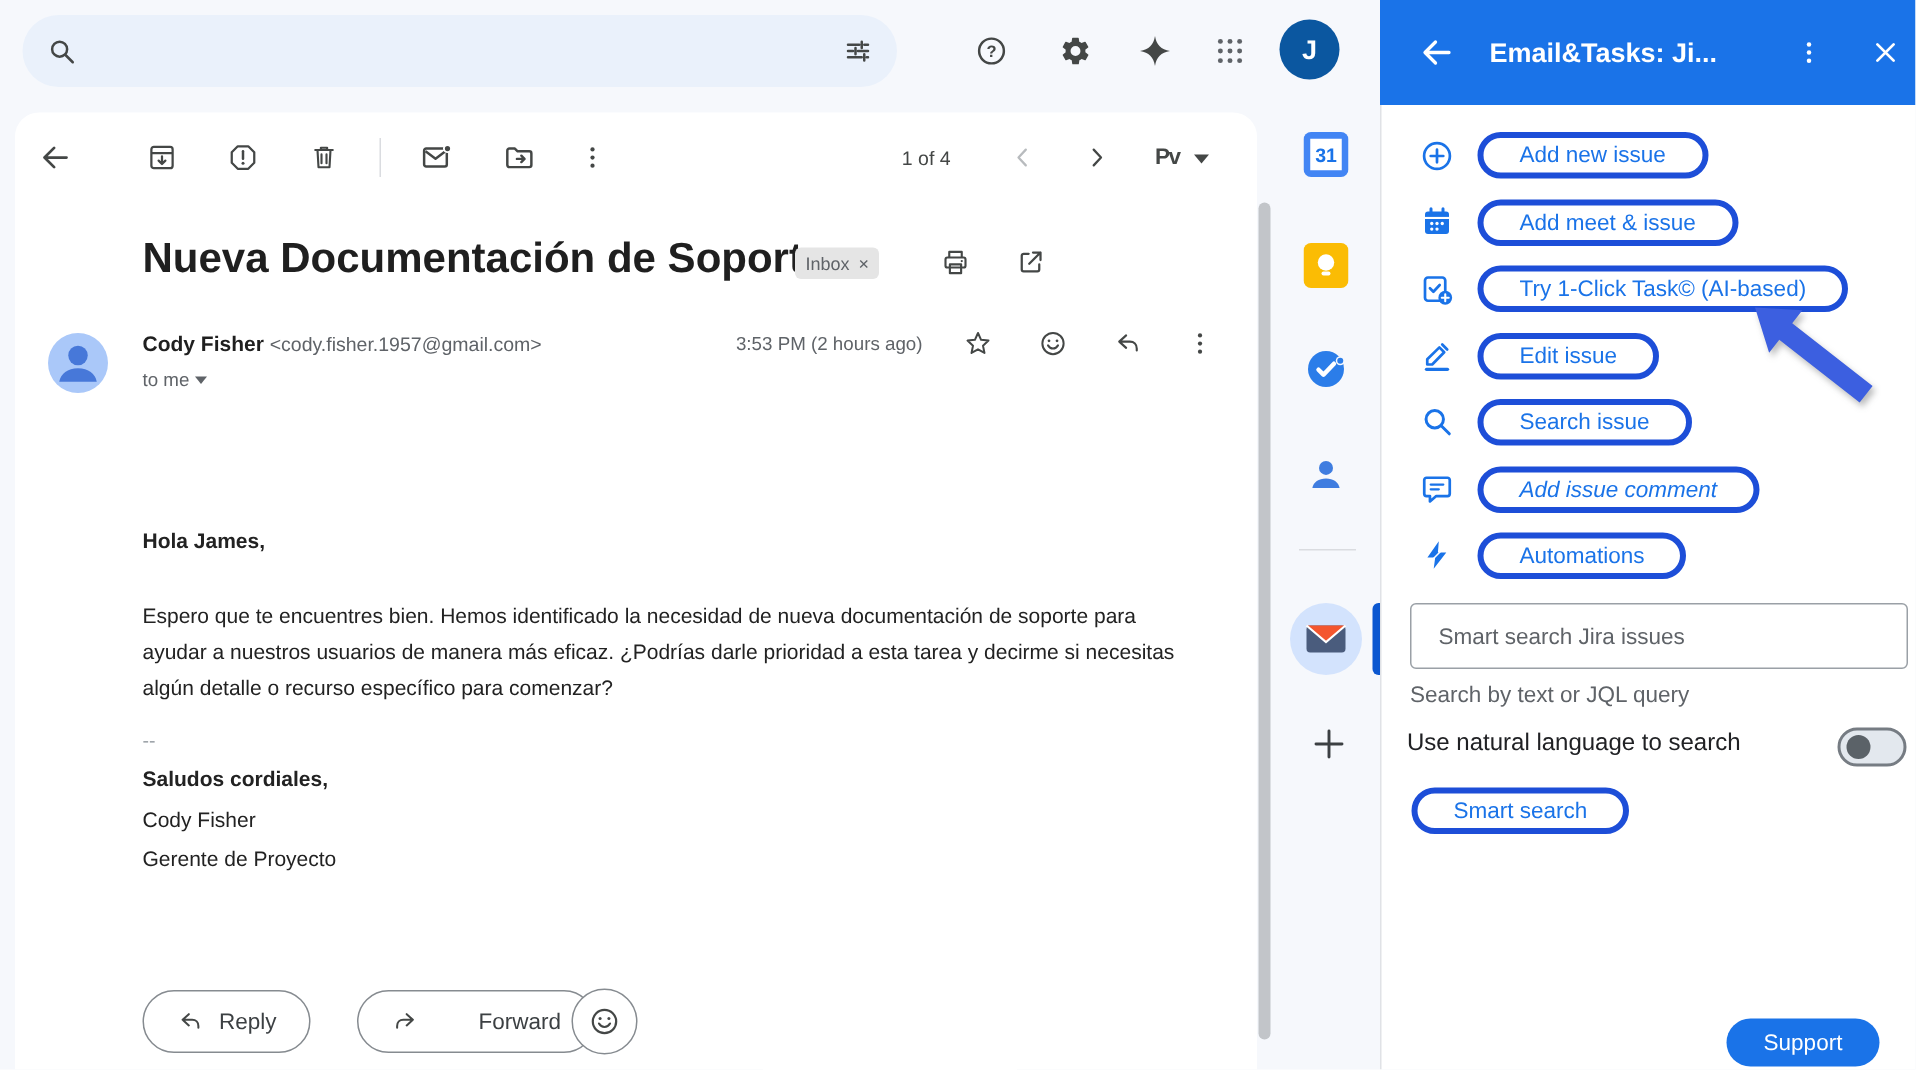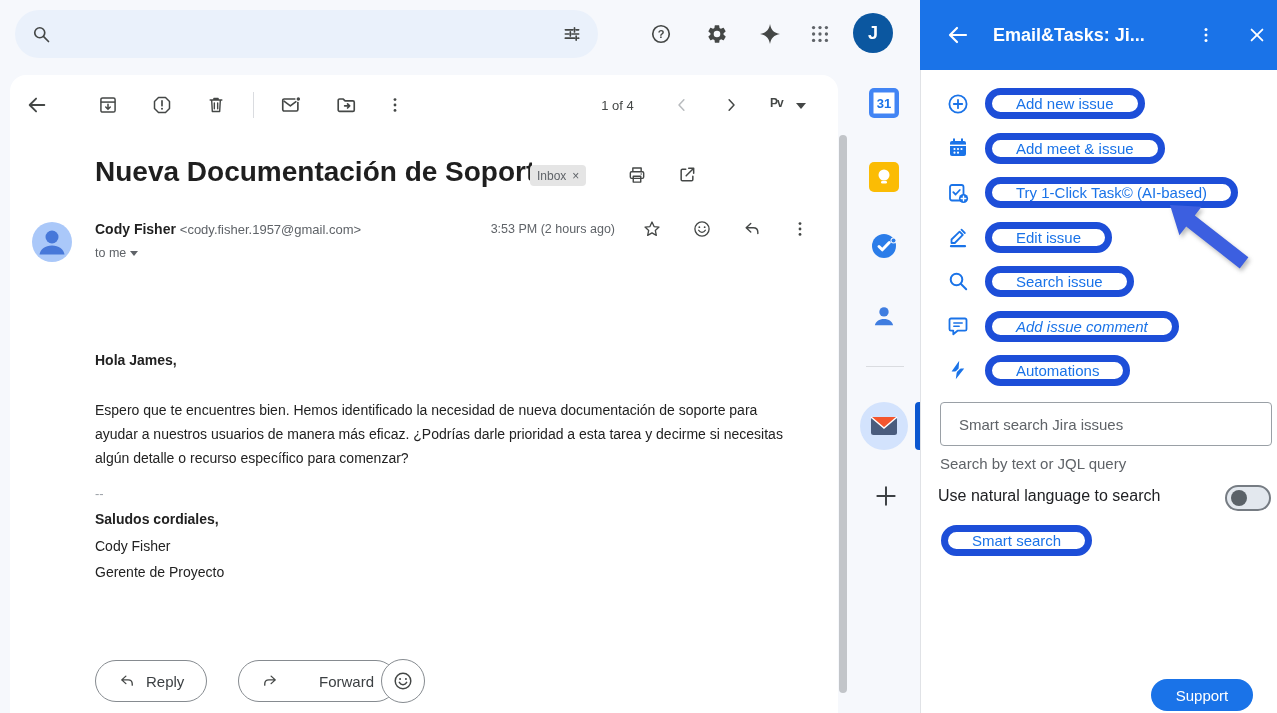--- a/index.html
+++ b/index.html
@@ -13,21 +13,21 @@
   .search-pill input { border:none; outline:none; background:transparent; font-size:16px; color:#202124; width:440px; font-family:inherit; }
   .search-pill input::placeholder { color:#5f6368; }
   .icon-btn { width:40px; height:40px; border-radius:50%; display:flex; align-items:center; justify-content:center; transform:translate(-50%,-50%); cursor:pointer; background:transparent; border:none; }
   .avatar-j { left:853px; top:13px; width:40px; height:40px; border-radius:50%; background:#0b57a0; color:#fff; font-size:18px; font-weight:bold; }
 
   
   .mail-card { left:10px; top:75px; width:828px; height:638px; background:#ffffff; border-radius:16px 16px 0 0; }
   .scroll-thumb { left:839px; top:135px; width:8px; height:558px; background:#c2c5c9; border-radius:4px; }
 
   .pg-count { left:590px; top:98px; width:55px; text-align:center; font-size:13px; color:#444746; }
-  .pv-label { left:770px; top:96px; font-size:12px; font-weight:bold; color:#444746; letter-spacing:-1px; }
+  .pv-label { left:770px; top:96px; font-size:15px; font-weight:bold; color:#444746; letter-spacing:-1px; }
   .pv-caret { left:796px; top:103px; width:0; height:0; border-left:5px solid transparent; border-right:5px solid transparent; border-top:6px solid #444746; }
 
   .subject { left:95px; top:156px; font-size:28px; color:#1f1f1f; }
   .chip { left:530px; top:165px; height:21px; background:#e5e5e5; border-radius:4px; display:flex; align-items:center; padding:0 7px; gap:6px; font-size:12px; color:#5f6368; }
   .chip .x { font-size:12px; color:#5f6368; cursor:pointer; }
 
   .sender-avatar { left:32px; top:222px; width:40px; height:40px; border-radius:50%; background:#aac8f9; overflow:hidden; }
   .sender-name { left:95px; top:221px; font-size:14px; }
   .sender-name b { color:#1f1f1f; }
   .sender-name span.addr { color:#5f6368; font-size:13px; }
@@ -46,21 +46,21 @@
   
   .rail-divider { left:866px; top:366px; width:38px; height:1px; background:#dadce0; }
   .ext-active-circle { left:860px; top:402px; width:48px; height:48px; border-radius:50%; background:#d3e3fd; }
   .active-bar { left:915px; top:402px; width:5px; height:48px; background:#0b57d0; border-radius:4px 0 0 4px; }
 
   
   .panel { left:920px; top:0; width:357px; height:713px; background:#fff; border-left:1px solid #e0e2e6; }
   .panel-header { left:920px; top:0; width:357px; height:70px; background:#1a73e8; display:flex; align-items:center; }
   .panel-title { position:absolute; left:73px; font-size:18px; font-weight:bold; color:#fff; }
   .prow-icon { width:24px; height:24px; transform:translate(-50%,-50%); }
-  .ppill { position:absolute; height:31px; border:7px solid #1d4ed8; border-radius:16px; background:#fff; color:#1a73e8; font-size:15px; padding:0 24px; display:flex; align-items:center; cursor:pointer; font-family:inherit; }
+  .ppill { position:absolute; height:31px; border:4px solid #1d4ed8; border-radius:16px; background:#fff; color:#1a73e8; font-size:15px; padding:0 24px; display:flex; align-items:center; cursor:pointer; font-family:inherit; }
   .jira-input { left:940px; top:402px; width:332px; height:44px; border:1px solid #9aa0a6; border-radius:4px; font-size:15px; color:#202124; padding:0 18px; outline:none; font-family:inherit; background:#fff; }
   .jira-input::placeholder { color:#5f6368; }
   .hint { left:940px; top:455px; font-size:15px; color:#5f6368; }
   .nl-label { left:938px; top:487px; font-size:16px; color:#202124; }
   .toggle { left:1225px; top:485px; width:46px; height:26px; border:2px solid #767c83; border-radius:14px; background:#e3e8ee; cursor:pointer; }
   .toggle .knob { position:absolute; left:4px; top:3px; width:16px; height:16px; border-radius:50%; background:#5b6268; }
   .support-btn { left:1151px; top:679px; width:102px; height:32px; background:#1a73e8; color:#fff; border:none; border-radius:16px; font-size:15px; cursor:pointer; font-family:inherit; }
   .annot-arrow { left:1160px; top:165px; filter:drop-shadow(2px 3px 2px rgba(60,64,67,.35)); pointer-events:none; }
 </style>
 </head>

